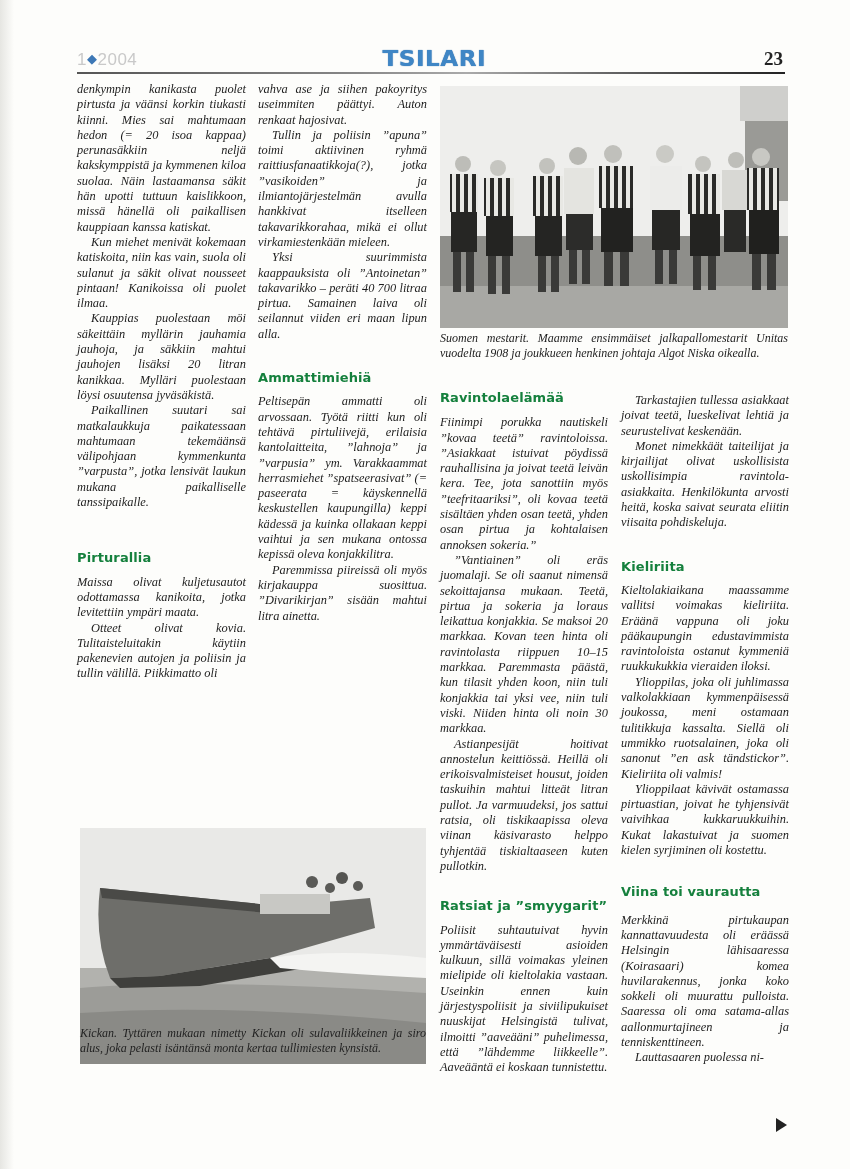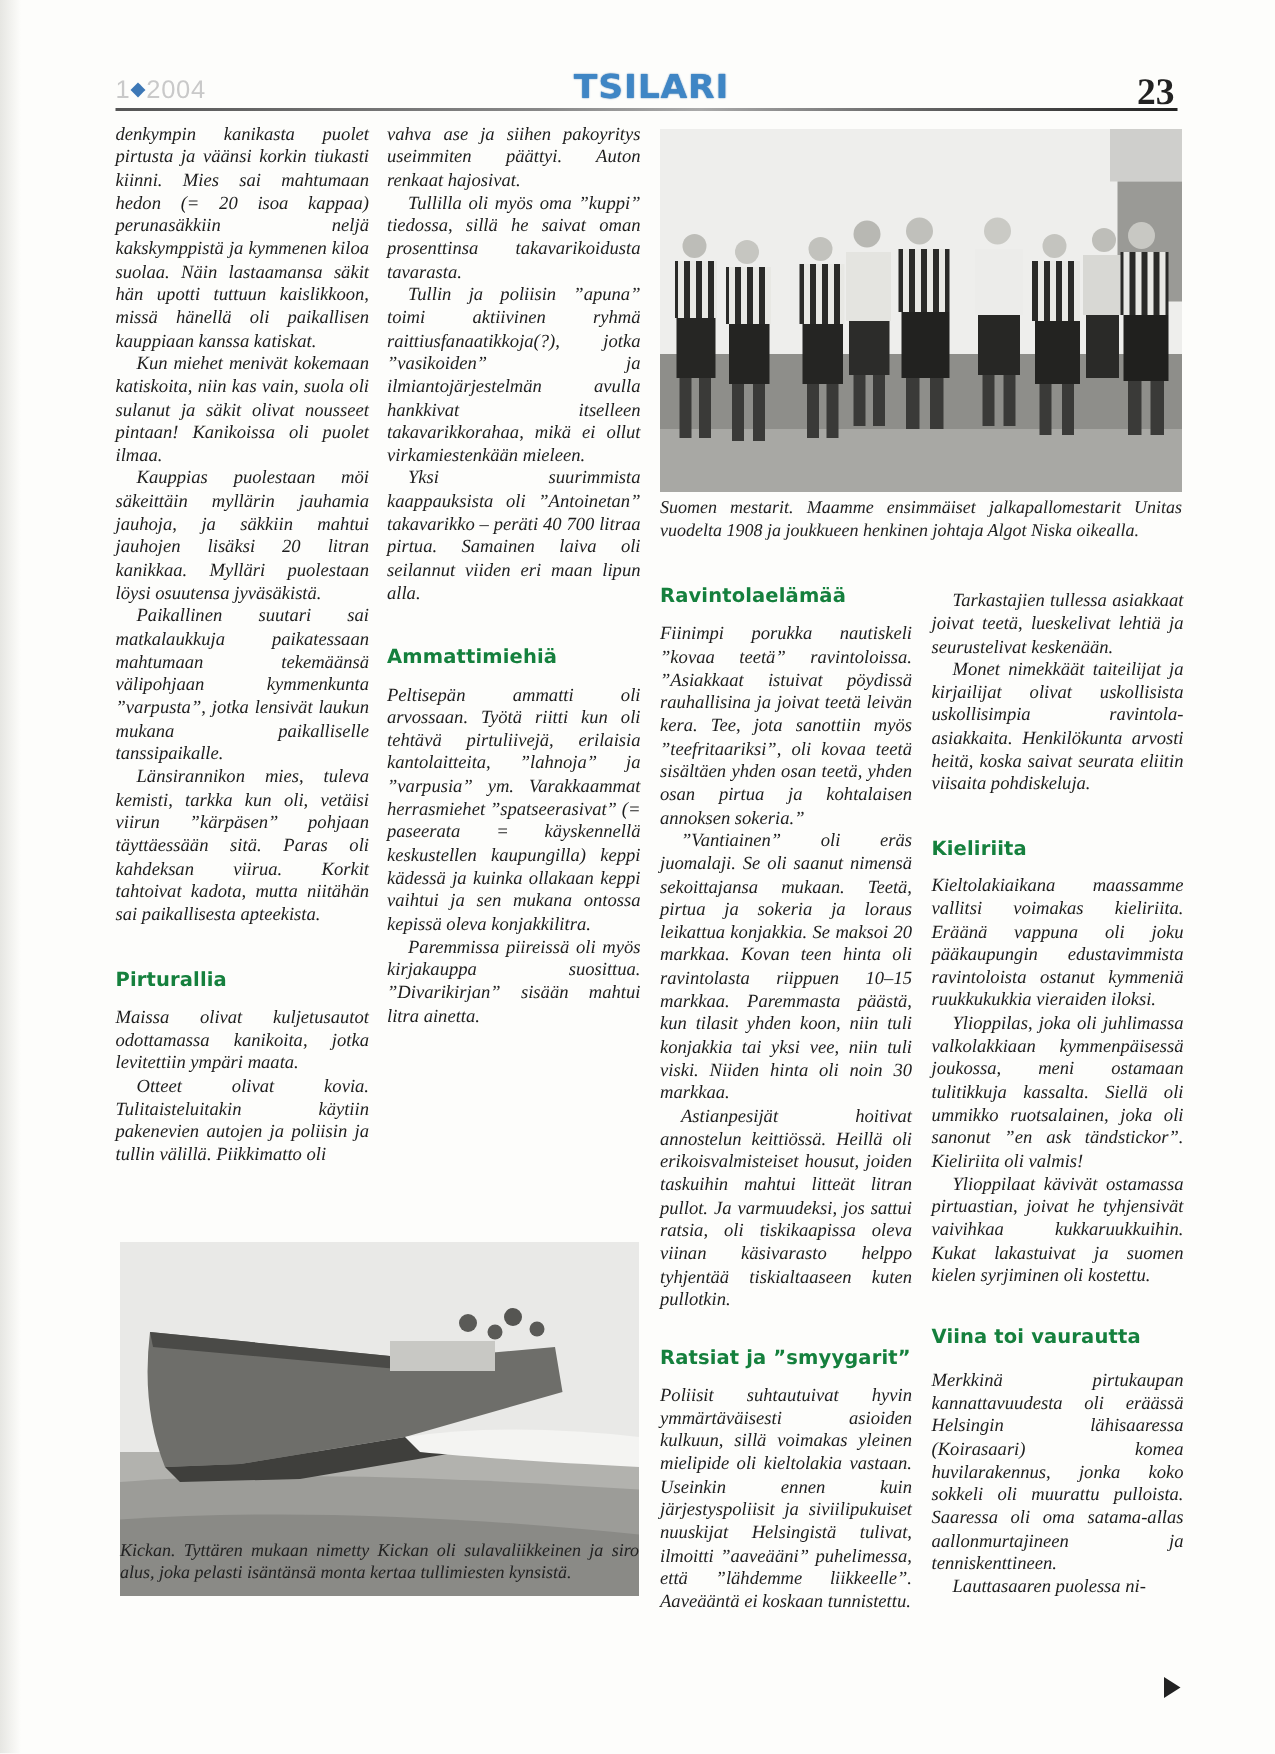--- a/index.html
+++ b/index.html
@@ -10,21 +10,21 @@
   .leftshade { position:absolute; left:0; top:0; width:14px; height:1169px;
     background:linear-gradient(90deg,#e6e6e2,#fdfdfb); }
   .header { position:absolute; left:77px; top:44px; width:708px; height:30px; }
   .issue { position:absolute; left:0; top:6px; font-family:"Liberation Sans","DejaVu Sans",sans-serif;
     font-size:17px; color:#c9c9c9; letter-spacing:0.5px; }
   .issue .dia { color:#3d78b6; font-size:13px; position:relative; top:-2px; }
   .mast { position:absolute; left:308px; top:2px; font-family:"DejaVu Sans","Liberation Sans",sans-serif;
     font-weight:bold; font-size:22px; color:#3f86c5; letter-spacing:0.5px;
     transform:scaleX(1.05); text-shadow:0 0 1px #2e6aa6; }
   .pageno { position:absolute; right:2px; top:4px; font-family:"Liberation Serif",serif;
-    font-weight:bold; font-size:25px; color:#222; }
+    font-weight:bold; font-size:19px; color:#222; }
   .rule { position:absolute; left:77px; top:72px; width:708px; height:2px;
     background:linear-gradient(90deg,#555 0%,#888 40%,#aaa 55%,#666 75%,#222 100%); }
   .col { position:absolute; font-size:12.4px; line-height:15.3px; text-align:justify; hyphens:manual; }
   .col p { margin:0;font-style:italic; }
   .col p.ind { text-indent:14px; }
   .col h2 { font-family:"DejaVu Sans","Liberation Sans",sans-serif; font-size:13px; font-weight:bold;
     margin:0; color:#15803d; letter-spacing:0.1px; }
   #c1 { left:77px; top:82px; width:169px; }
   #c2 { left:258px; top:82px; width:169px; }
   #c3 { left:440px; top:390px; width:168px; }
@@ -54,29 +54,27 @@
   <div class="mast">TSILARI</div>
   <div class="pageno">23</div>
 </div>
 <div class="rule"></div>
 
 <div class="col" id="c1">
   <p>denkympin kanikasta puolet pirtusta ja väänsi korkin tiukasti kiinni. Mies sai mahtumaan hedon (= 20 isoa kappaa) perunasäkkiin neljä kakskymppistä ja kymmenen kiloa suolaa. Näin lastaamansa säkit hän upotti tuttuun kaislikkoon, missä hänellä oli paikallisen kauppiaan kanssa katiskat.</p>
   <p class="ind">Kun miehet menivät kokemaan katiskoita, niin kas vain, suola oli sulanut ja säkit olivat nousseet pintaan! Kanikoissa oli puolet ilmaa.</p>
   <p class="ind">Kauppias puolestaan möi säkeittäin myllärin jauhamia jauhoja, ja säkkiin mahtui jauhojen lisäksi 20 litran kanikkaa. Mylläri puolestaan löysi osuutensa jyväsäkistä.</p>
   <p class="ind">Paikallinen suutari sai matkalaukkuja paikatessaan mahtumaan tekemäänsä välipohjaan kymmenkunta ”varpusta”, jotka lensivät laukun mukana paikalliselle tanssipaikalle.</p>
-  <p class="ind">Länsirannikon mies, tuleva kemisti, tarkka kun oli, vetäisi viirun ”kärpäsen” pohjaan täyttäessään sitä. Paras oli kahdeksan viirua. Korkit tahtoivat kadota, mutta niitähän sai paikallisesta apteekista.</p>
-  <h2 style="margin-top:29px;margin-bottom:9px">Pirturallia</h2>
+  <h2 style="margin-top:40px;margin-bottom:9px">Pirturallia</h2>
   <p>Maissa olivat kuljetusautot odottamassa kanikoita, jotka levitettiin ympäri maata.</p>
   <p class="ind">Otteet olivat kovia. Tulitaisteluitakin käytiin pakenevien autojen ja poliisin ja tullin välillä. Piikkimatto oli</p>
 </div>
 
 <div class="col" id="c2">
   <p>vahva ase ja siihen pakoyritys useimmiten päättyi. Auton renkaat hajosivat.</p>
-  <p class="ind">Tullilla oli myös oma ”kuppi” tiedossa, sillä he saivat oman prosenttinsa takavarikoidusta tavarasta.</p>
   <p class="ind">Tullin ja poliisin ”apuna” toimi aktiivinen ryhmä raittiusfanaatikkoja(?), jotka ”vasikoiden” ja ilmiantojärjestelmän avulla hankkivat itselleen takavarikkorahaa, mikä ei ollut virkamiestenkään mieleen.</p>
   <p class="ind">Yksi suurimmista kaappauksista oli ”Antoinetan” takavarikko – peräti 40 700 litraa pirtua. Samainen laiva oli seilannut viiden eri maan lipun alla.</p>
   <h2 style="margin-top:28px;margin-bottom:9px">Ammattimiehiä</h2>
   <p>Peltisepän ammatti oli arvossaan. Työtä riitti kun oli tehtävä pirtuliivejä, erilaisia kantolaitteita, ”lahnoja” ja ”varpusia” ym. Varakkaammat herrasmiehet ”spatseerasivat” (= paseerata = käyskennellä keskustellen kaupungilla) keppi kädessä ja kuinka ollakaan keppi vaihtui ja sen mukana ontossa kepissä oleva konjakkilitra.</p>
   <p class="ind">Paremmissa piireissä oli myös kirjakauppa suosittua. ”Divarikirjan” sisään mahtui litra ainetta.</p>
 </div>
 
 <div class="photo" id="photo-team">
   <svg width="348" height="242" viewBox="0 0 348 242">
     <defs>

